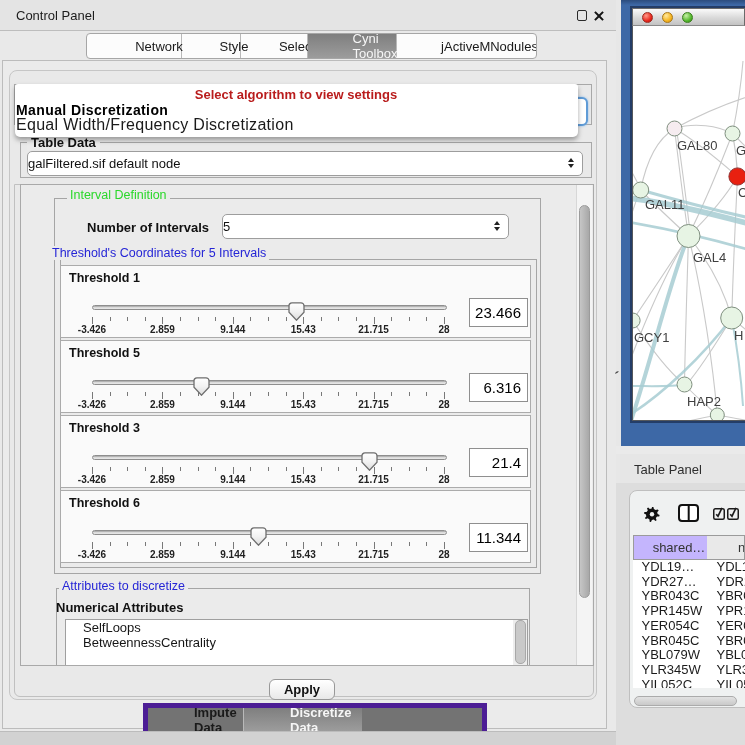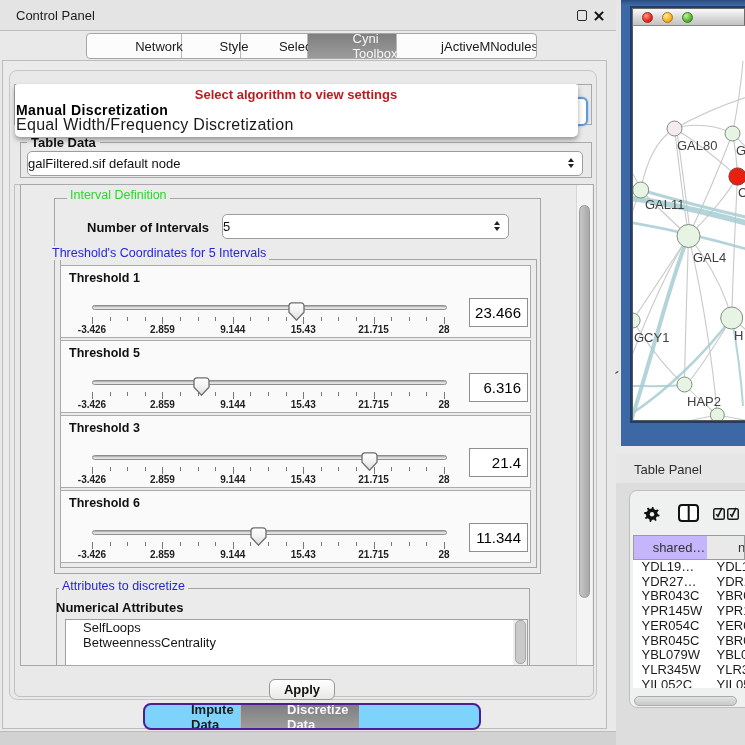--- a/index.html
+++ b/index.html
@@ -58,21 +58,21 @@
 
 #atgroup{left:35px;top:403px;width:474px;height:95px;}
 #attitle{left:38px;top:394px;color:#2525d6;}
 #numattr{left:35px;top:415px;font-size:13px;font-weight:bold;color:#111;}
 #attrlist{left:44px;top:434px;width:463px;height:47px;background:#fff;border:1px solid #9f9f9f;box-sizing:border-box;overflow:hidden;font-size:13px;color:#161616;}
 #attrlist div{padding-left:17px;height:15.3px;line-height:15.3px;}
 #attrscroll{left:492px;top:435px;width:14px;height:45px;background:#ededed;}
 #attrthumb{left:493.5px;top:435px;width:11px;height:44px;background:#c9c9c9;border:1px solid #a8a8a8;border-radius:5px;box-sizing:border-box;}
 
 #applybtn{left:269px;top:671px;width:66px;height:21px;background:linear-gradient(#ffffff,#f2f2f2 60%,#e8e8e8);border:1px solid #989898;border-radius:6px;box-sizing:border-box;display:flex;align-items:center;justify-content:center;font-size:13px;font-weight:bold;color:#111;margin-top:8px;}
-#btabbar{left:143px;top:703px;width:334px;height:23px;background:#7dd3fc;border:2px solid #4c1d95;border-radius:8px;display:flex;overflow:hidden;}
+#btabbar{left:143px;top:703px;width:334px;height:23px;background:#737373;border:5px solid #4c1d95;border-radius:0;display:flex;overflow:hidden;}
 #leftbottom{left:0;top:731px;width:616px;height:14px;background:#d2d2d2;border-top:1px solid #bcbcbc;}
 
 #popup{left:15px;top:84px;width:563px;height:53px;background:#ffffff;border-radius:3px 3px 5px 5px;box-shadow:0 3px 5px rgba(0,0,0,0.35);}
 #ghosttitle{left:29px;top:77px;font-size:13px;font-weight:bold;color:rgba(105,110,112,0.27);}
 #popupsel{left:0px;top:87px;width:592px;text-align:center;font-size:13px;font-weight:bold;color:#b91c1c;}
 #popupitem1{left:16px;top:102px;font-size:14px;letter-spacing:0.4px;font-weight:bold;color:#000;}
 #popupitem2{left:16px;top:116px;font-size:16px;letter-spacing:0.3px;color:#1a1a1a;}
 
 #divider{left:616px;top:0;width:5px;height:745px;background:#e7e7e7;}
 #bluepanel{left:621px;top:0;width:124px;height:451px;background:linear-gradient(180deg,#2c4c7d 0,#3d68a6 5px,#3d68a6 100%);}

